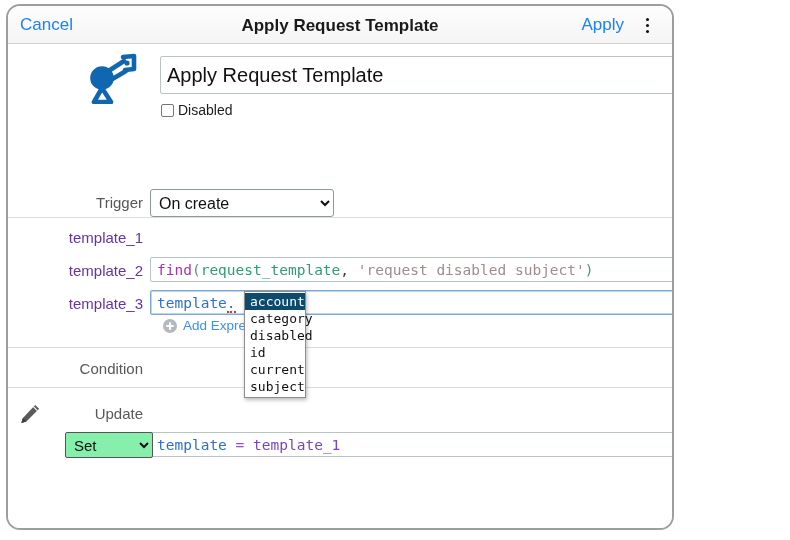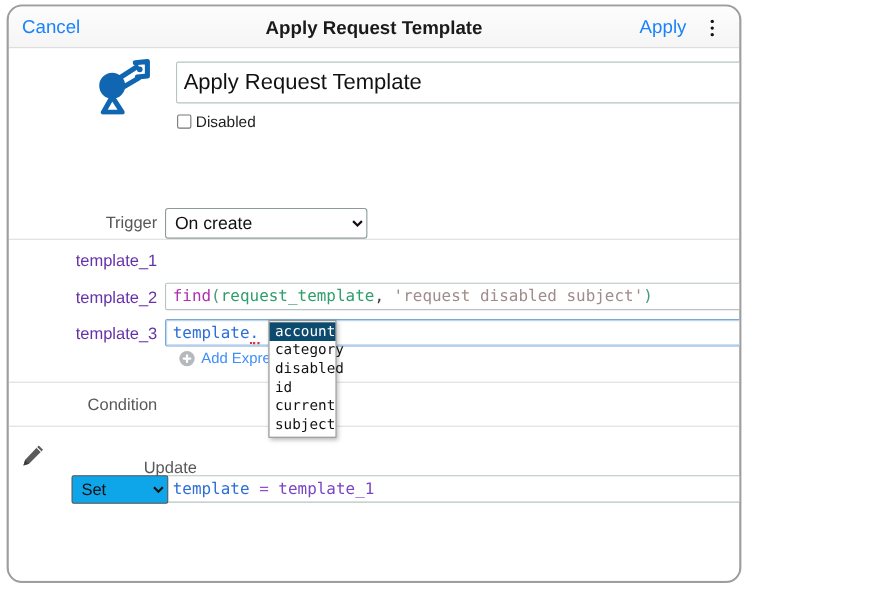--- a/index.html
+++ b/index.html
@@ -227,21 +227,21 @@
     height: 28px;
     box-sizing: border-box;
     outline: none;
   }
   select.sel2 {
     font-family: "Liberation Sans", sans-serif;
     font-size: 15px;
     color: #111;
     border: 1px solid #555;
     border-radius: 2px;
-    background: #0ea5e9;
+    background: #86efac;
     padding: 2px 4px;
     height: 26px;
     box-sizing: border-box;
     outline: none;
   }
 
   
   .acpop {
     position: absolute;
     z-index: 50;
@@ -363,21 +363,21 @@
       <div class="section last" style="height:115px;">
 
         <div class="pencil">
           <svg width="24" height="24" viewBox="0 0 24 24">
             <path d="M17.2 2.9 L21.1 6.8 L8.4 19.5 L3.3 21.1 L4.9 15.9 Z" fill="#5a5a5a"></path>
             <path d="M4.9 15.9 L8.4 19.5 L3.3 21.1 Z" fill="#3d3d3d"></path>
             <path d="M15.4 4.7 L19.3 8.6" stroke="#ffffff" stroke-width="1.1" fill="none"></path>
           </svg>
         </div>
 
-        <div class="row" style="position:absolute;left:0;top:24px;width:100%;margin-left:36px;">
+        <div class="row" style="position:absolute;left:0;top:12px;width:100%;">
           <div class="lbl">Update</div>
         </div>
 
         <div style="position:absolute;left:0;top:44px;width:100%;display:flex;align-items:flex-start;">
           <div style="width:142px;flex:0 0 142px;"></div>
           <div style="position:relative;">
             <select class="sel2" style="position:absolute;left:-85px;top:0px;width:88px;">
               <option>Set</option>
             </select>
             <div class="codebox" style="width:596px;margin-top:0px;"><span class="tk-var">template</span><span class="tk-plain"> </span><span class="tk-op">=</span><span class="tk-plain"> </span><span class="tk-kw">template_1</span></div>

